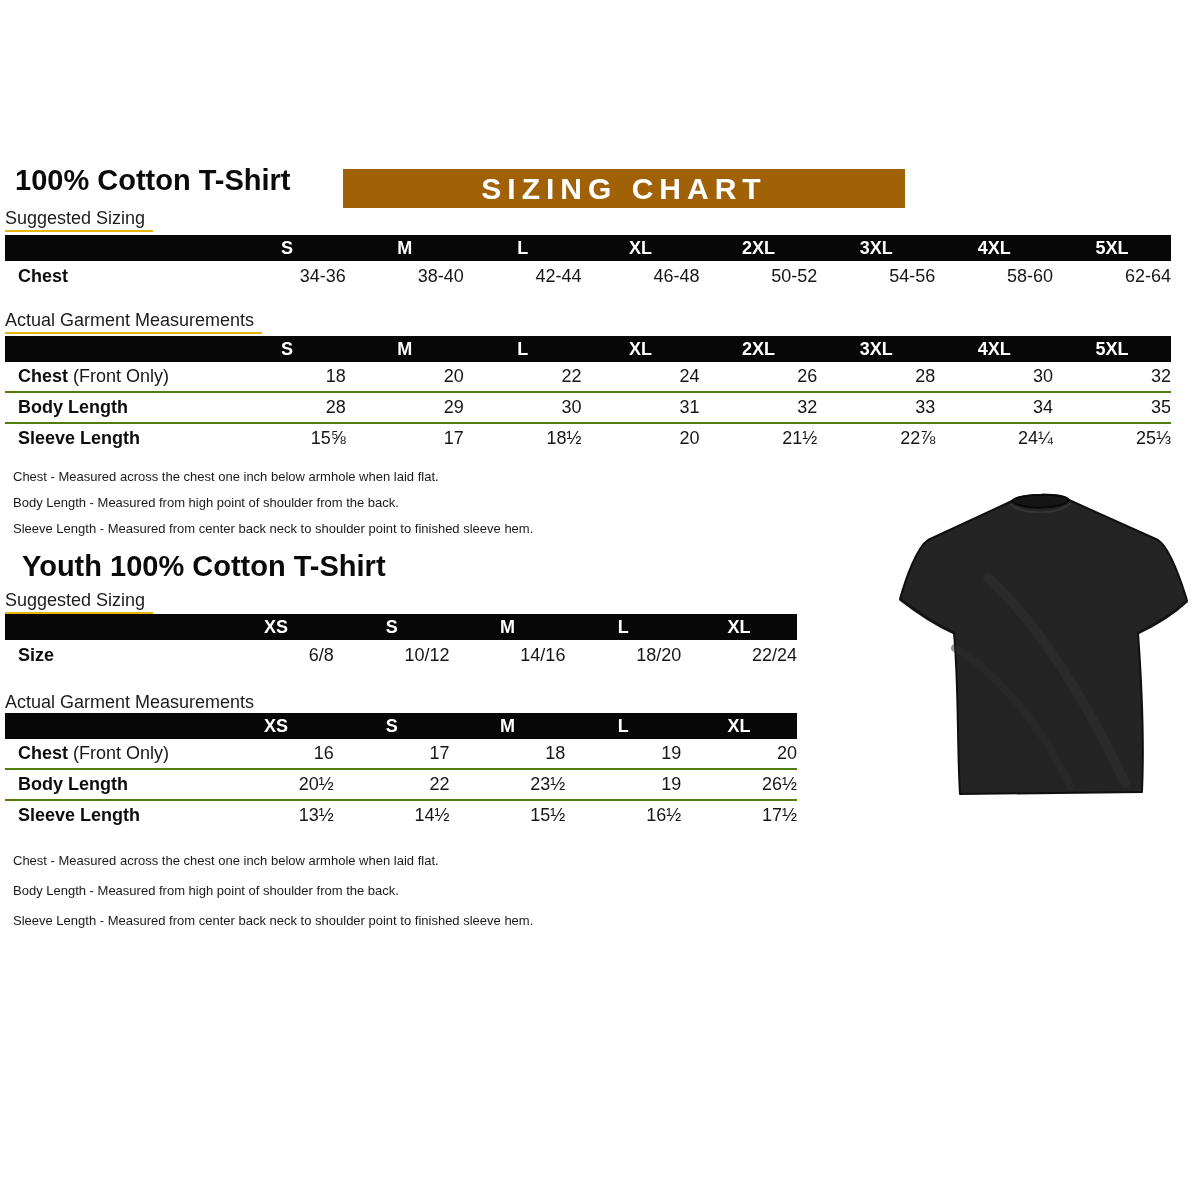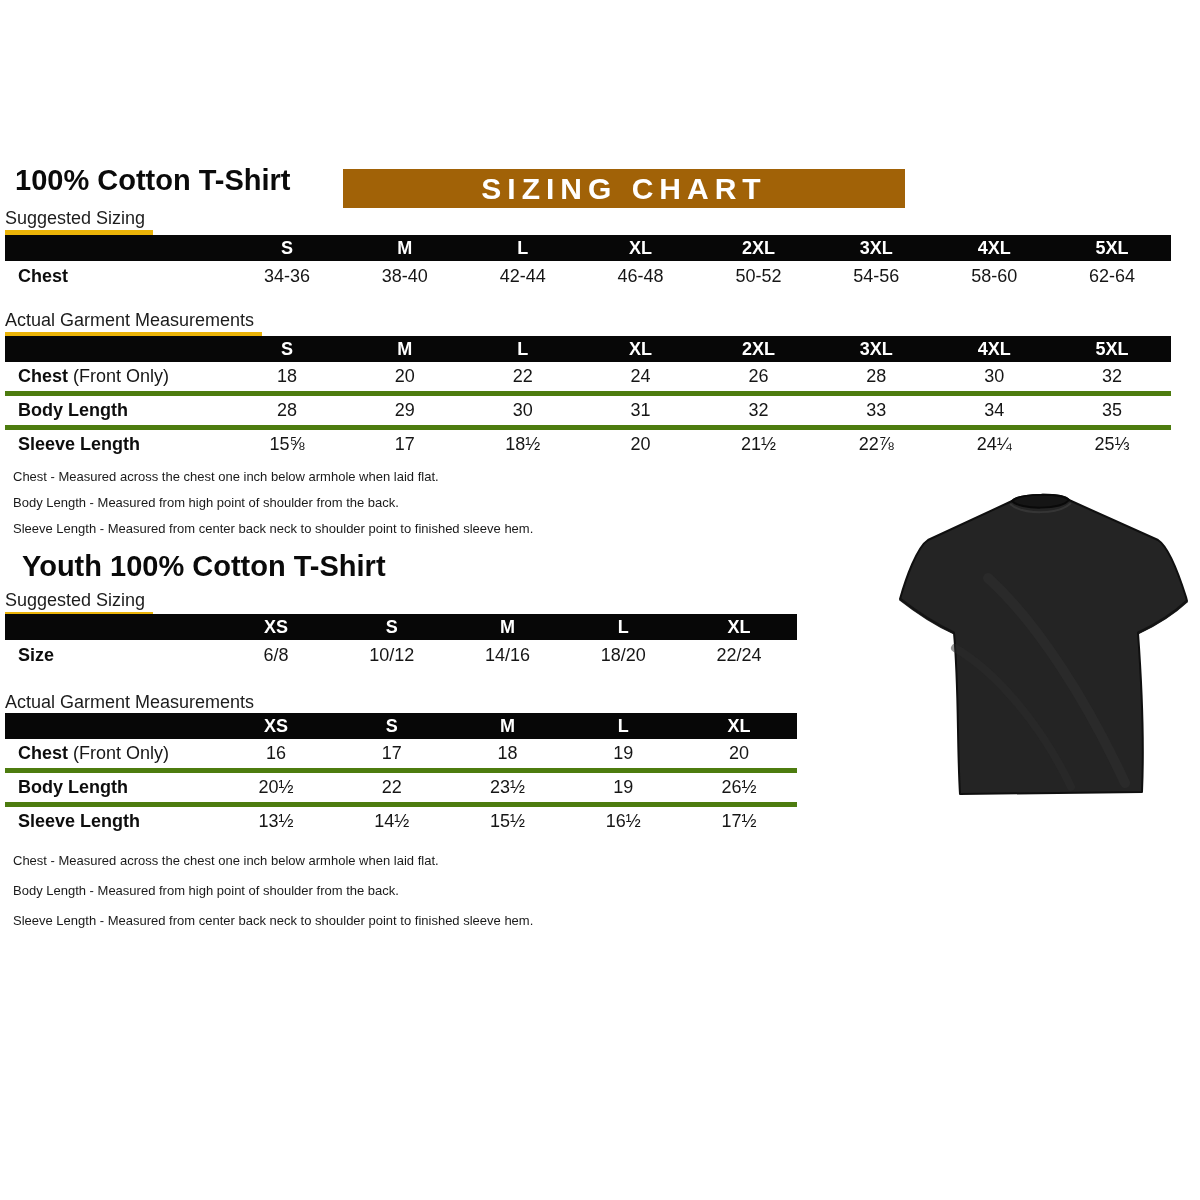--- a/index.html
+++ b/index.html
@@ -8,36 +8,36 @@
     font-family:"Liberation Sans","DejaVu Sans",sans-serif;color:#111;
   }
   .abs{position:absolute;}
   .title{margin:0;font-size:29px;font-weight:bold;color:#0a0a0a;line-height:34px;}
   .banner{
     background:#a16207;color:#ffffff;text-align:center;font-weight:bold;
     font-size:30px;letter-spacing:6px;height:39px;line-height:39px;
   }
   .sec-label{
     display:inline-block;font-size:18px;color:#1c1c1c;
-    border-bottom:6px solid #eab308;padding:0 8px 1px 0;
+    border-bottom:2px solid #eab308;padding:0 8px 1px 0;
   }
   table.sizes{border-collapse:collapse;table-layout:fixed;}
   .sizes th{
     background:#070707;color:#ffffff;font-size:18px;font-weight:bold;
     height:26px;text-align:center;padding:0;
   }
   .sizes td{
-    font-size:18px;text-align:center;height:30px;padding:0;color:#161616;
+    font-size:18px;text-align:right;height:30px;padding:0;color:#161616;
     font-weight:normal;
   }
   .sizes th:first-child,.sizes td:first-child{text-align:left;padding-left:13px;margin-top:36px;}
   .sizes.adult th:first-child,.sizes.adult td:first-child{width:210px;}
   .sizes.youth th:first-child,.sizes.youth td:first-child{width:200px;}
   .sizes.actual td{height:29px;}
-  .sizes.actual tbody tr + tr td{border-top:5px solid #4d7c0f;}
+  .sizes.actual tbody tr + tr td{border-top:2px solid #4d7c0f;}
   .sizes td b{font-weight:bold;color:#0d0d0d;}
   .note{font-size:13px;line-height:26px;color:#1a1a1a;}
   .notes.wide .note{line-height:30px;}
 </style>
 </head>
 <body>
 
 <div class="page">
 
   <h1 class="abs title" style="left:15px;top:163px;">100% Cotton T-Shirt</h1>

